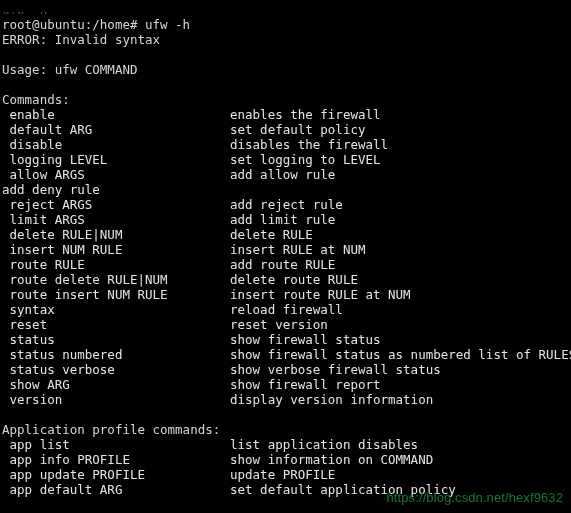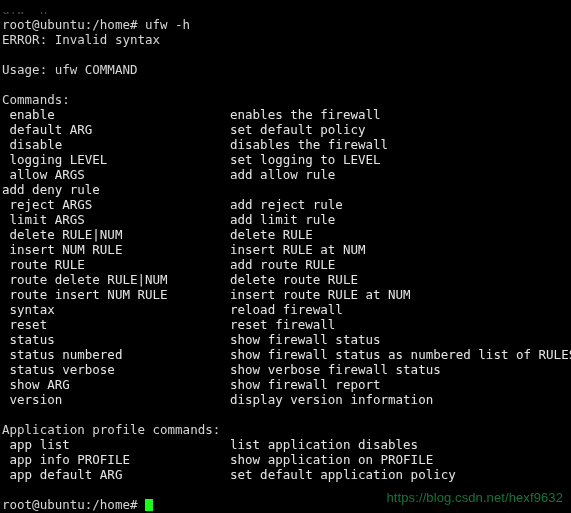--- a/index.html
+++ b/index.html
@@ -157,21 +157,21 @@
     <div class="cmdrow">
       <span class="cmd"> route insert NUM RULE</span>
       <span class="desc">insert route RULE at NUM</span>
     </div>
     <div class="cmdrow">
       <span class="cmd"> syntax</span>
       <span class="desc">reload firewall</span>
     </div>
     <div class="cmdrow">
       <span class="cmd"> reset</span>
-      <span class="desc">reset firewall</span>
+      <span class="desc">reset version</span>
     </div>
     <div class="cmdrow">
       <span class="cmd"> status</span>
       <span class="desc">show firewall status</span>
     </div>
     <div class="cmdrow">
       <span class="cmd"> status numbered</span>
       <span class="desc">show firewall status as numbered list of RULES</span>
     </div>
     <div class="cmdrow">
@@ -190,21 +190,25 @@
     <div class="line blank"></div>
 
     <div class="line">Application profile commands:</div>
 
     <div class="cmdrow">
       <span class="cmd"> app list</span>
       <span class="desc">list application disables</span>
     </div>
     <div class="cmdrow">
       <span class="cmd"> app info PROFILE</span>
-      <span class="desc">show application on PROFILE</span>
+      <span class="desc">show information on COMMAND</span>
+    </div>
+    <div class="cmdrow">
+      <span class="cmd"> app update PROFILE</span>
+      <span class="desc">update PROFILE</span>
     </div>
     <div class="cmdrow">
       <span class="cmd"> app default ARG</span>
       <span class="desc">set default application policy</span>
     </div>
 
     <div class="line blank"></div>
 
     <div class="line"><span>root@ubuntu:/home# </span><span class="cursor"></span></div>
 

